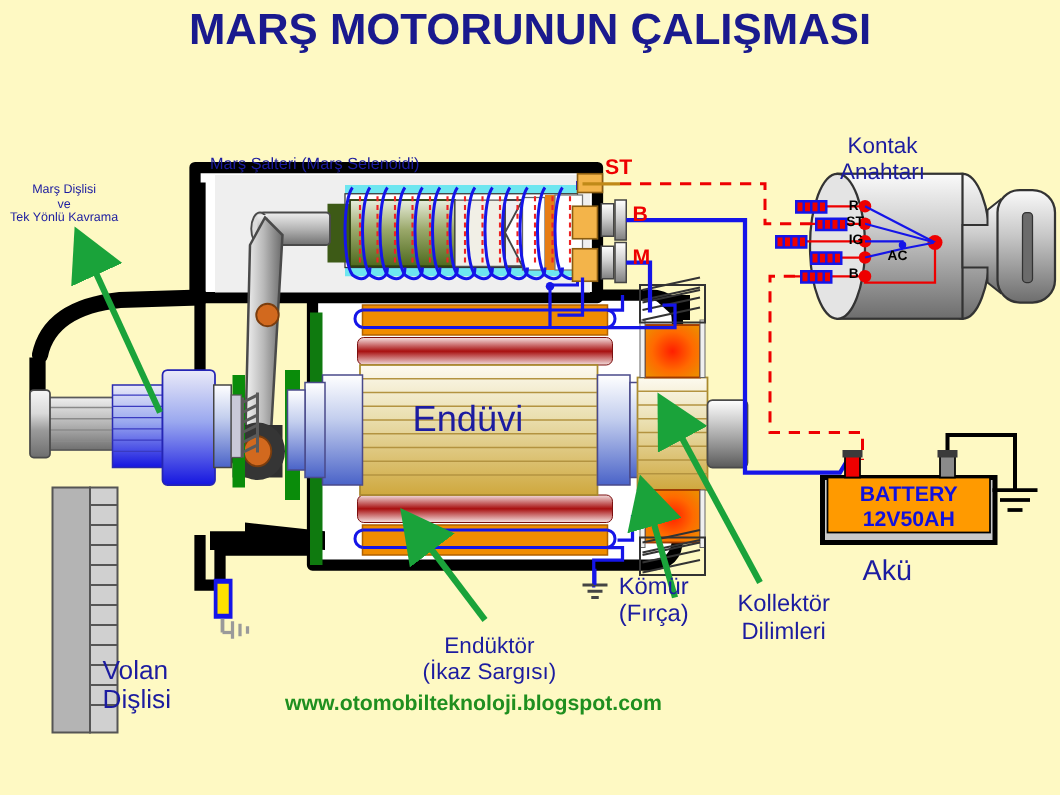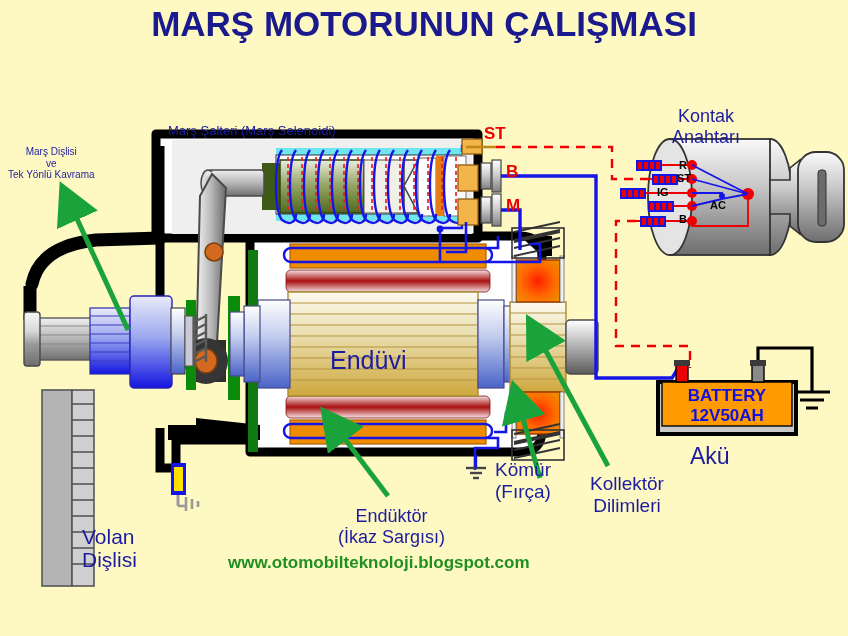--- a/index.html
+++ b/index.html
@@ -6,36 +6,36 @@
   body{width:848px;height:636px;overflow:hidden;font-family:"Liberation Sans",sans-serif;}
   #stage{position:relative;width:848px;height:636px;background:#fef9c3;}
   #stage svg{position:absolute;left:0;top:0;}
   .lbl{position:absolute;color:#1c1ca0;font-family:"Liberation Sans",sans-serif;
        text-align:center;line-height:1.12;white-space:nowrap;}
   #title{left:0;top:4px;width:848px;font-size:35px;font-weight:bold;color:#1a1a8e;
          letter-spacing:0px;}
   #lbl-solenoid{left:168px;top:102px;font-size:13px;margin-top:22px;}
   #lbl-pinion{left:8px;top:146px;font-size:10px;line-height:1.15;}
   #lbl-kontak{left:672px;top:106px;font-size:18px;line-height:1.15;}
-  #lbl-enduvi{left:330px;top:346px;font-size:25px;}
+  #lbl-enduvi{left:330px;top:320px;font-size:29px;}
   #lbl-aku{left:690px;top:444px;font-size:23px;}
   #lbl-volan{left:82px;top:525px;font-size:21px;text-align:left;line-height:1.1;}
   #lbl-enduktor{left:338px;top:506px;font-size:18px;line-height:1.15;}
   #lbl-komur{left:495px;top:459px;font-size:19px;line-height:1.15;}
   #lbl-kollektor{left:590px;top:473px;font-size:19px;line-height:1.15;}
   #lbl-url{left:228px;top:553px;font-size:17px;font-weight:bold;color:#1f8f1f;}
   .term{position:absolute;color:#ee0000;font-weight:bold;font-family:"Liberation Sans",sans-serif;}
   #t-st{left:484px;top:124px;font-size:17px;}
   #t-b{left:506px;top:162px;font-size:17px;}
   #t-m{left:506px;top:196px;font-size:17px;}
   .swt{position:absolute;color:#000000;font-weight:bold;font-size:11px;
        font-family:"Liberation Sans",sans-serif;}
   #s-r{left:679px;top:159px;}
   #s-st{left:677px;top:172px;}
-  #s-ig{left:657px;top:186px;}
+  #s-ig{left:679px;top:186px;}
   #s-ac{left:678px;top:199px;margin-left:32px;}
   #s-b{left:679px;top:213px;}
   #batt-txt{position:absolute;left:662px;top:386px;width:130px;text-align:center;
             color:#1111dd;font-weight:bold;font-size:17px;line-height:1.15;
             font-family:"Liberation Sans",sans-serif;}
 </style>
 </head>
 <body>
 
 <div id="stage">

